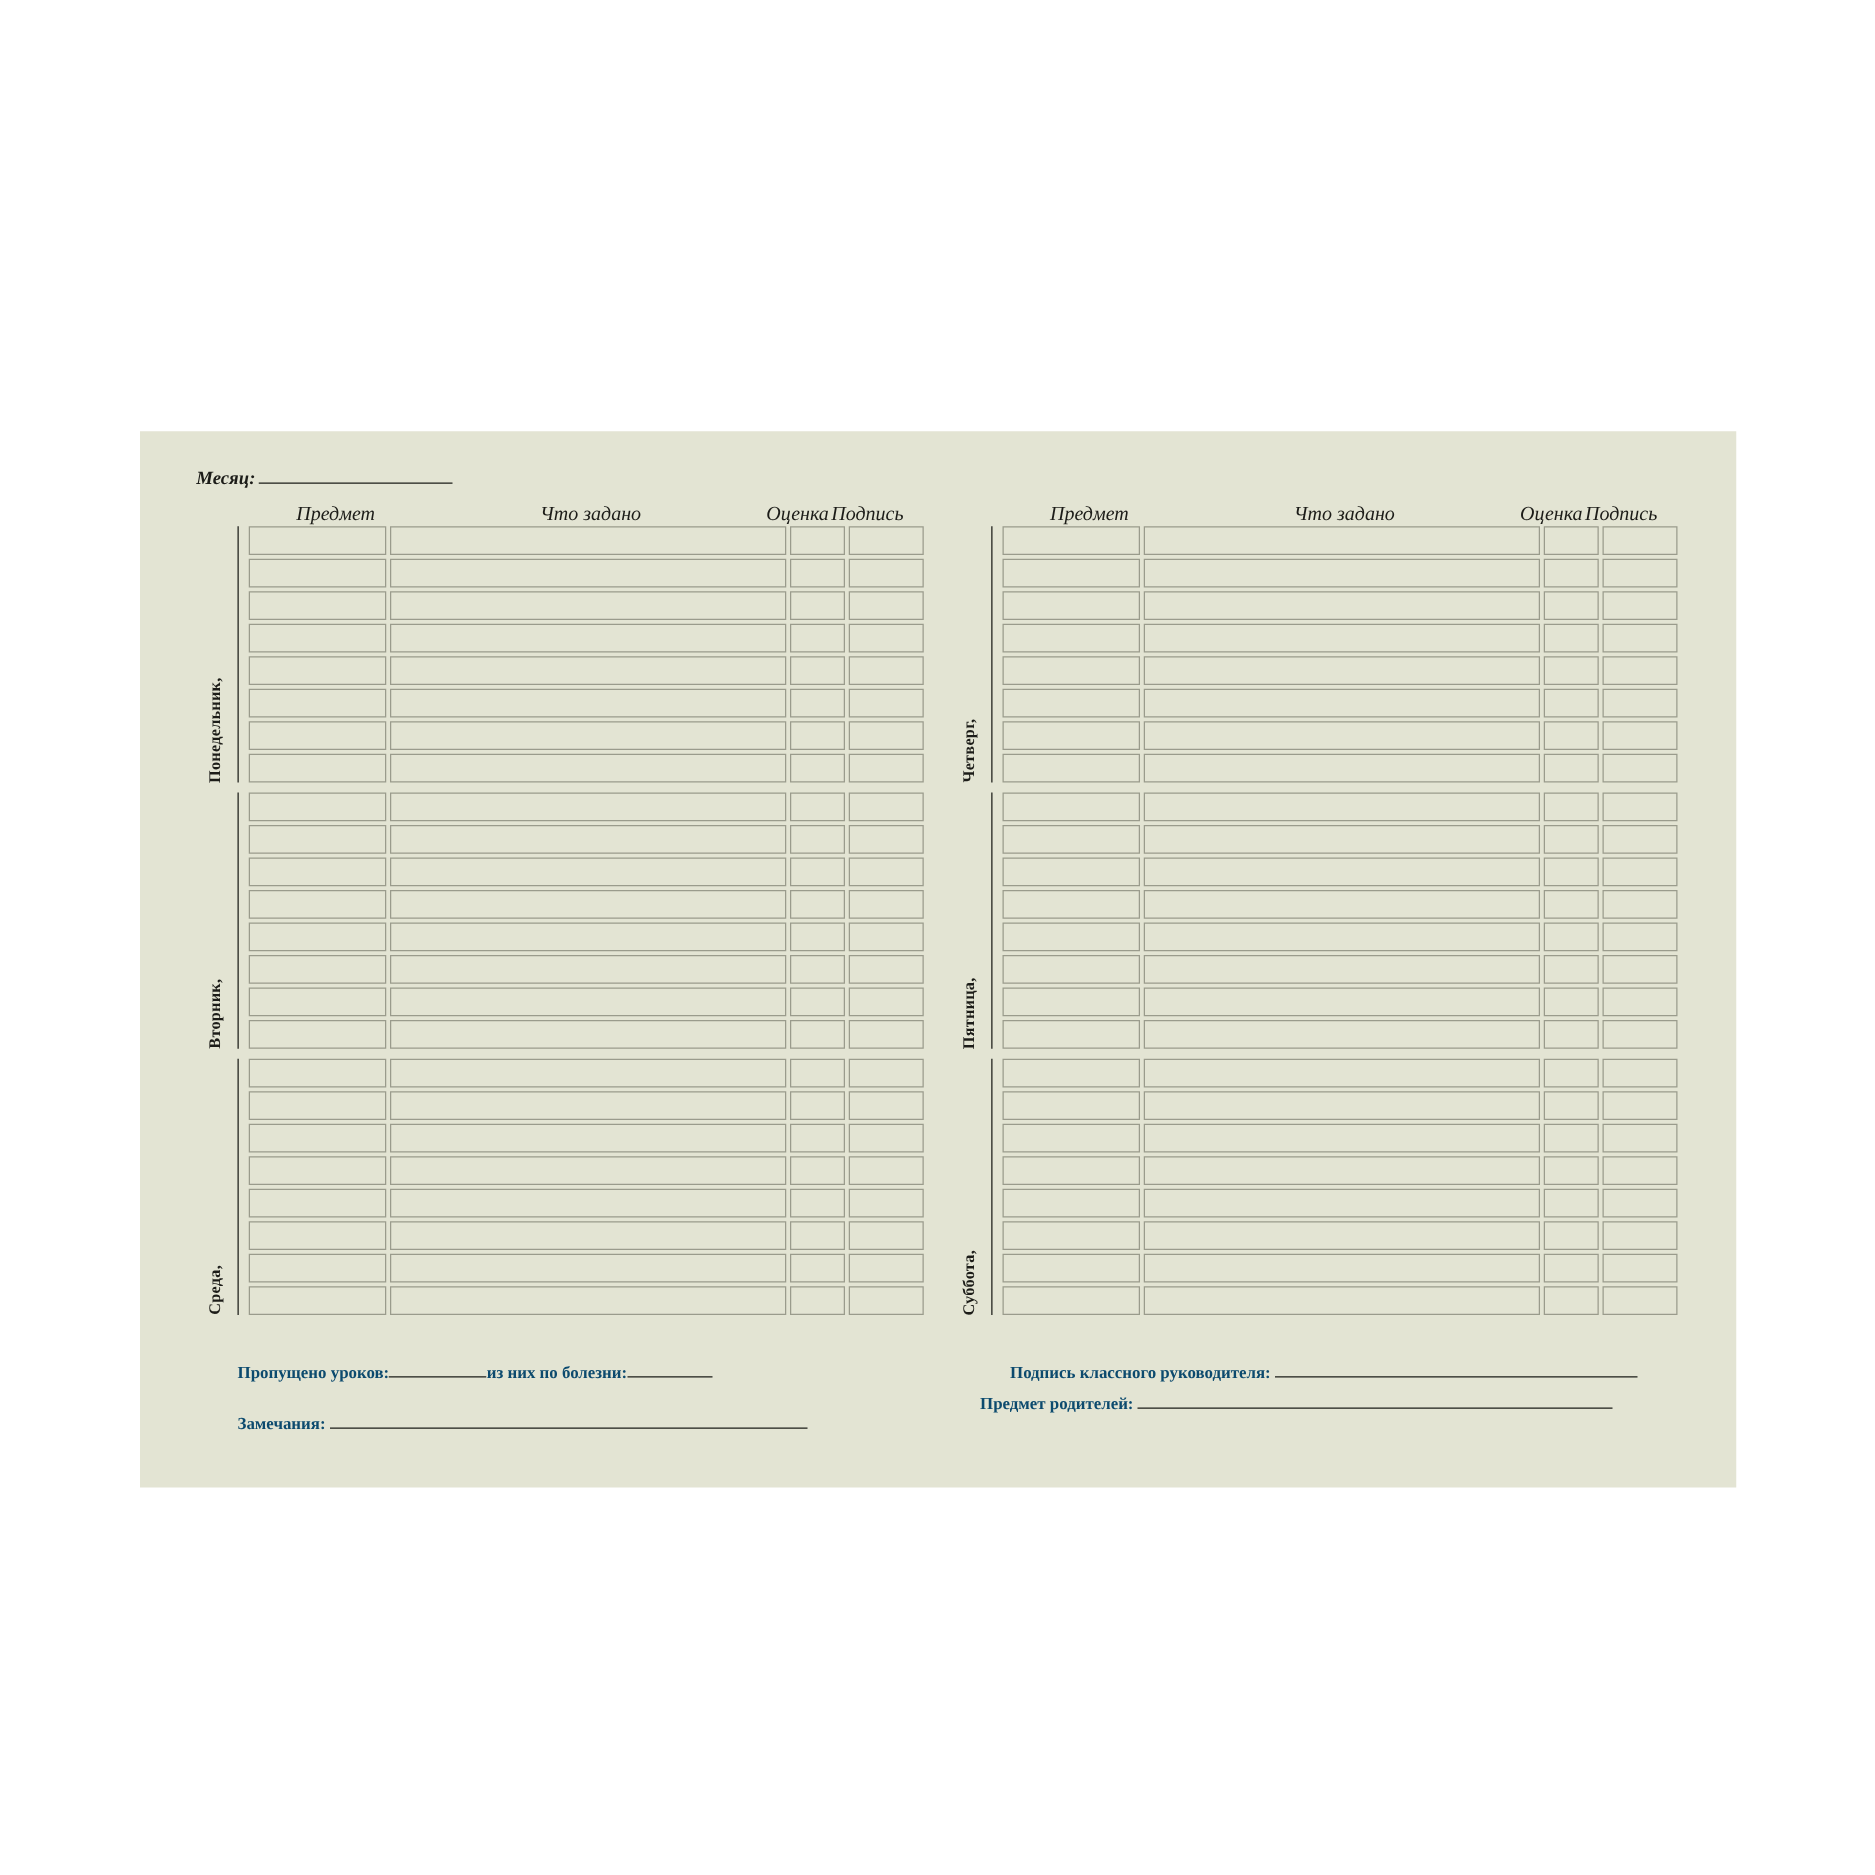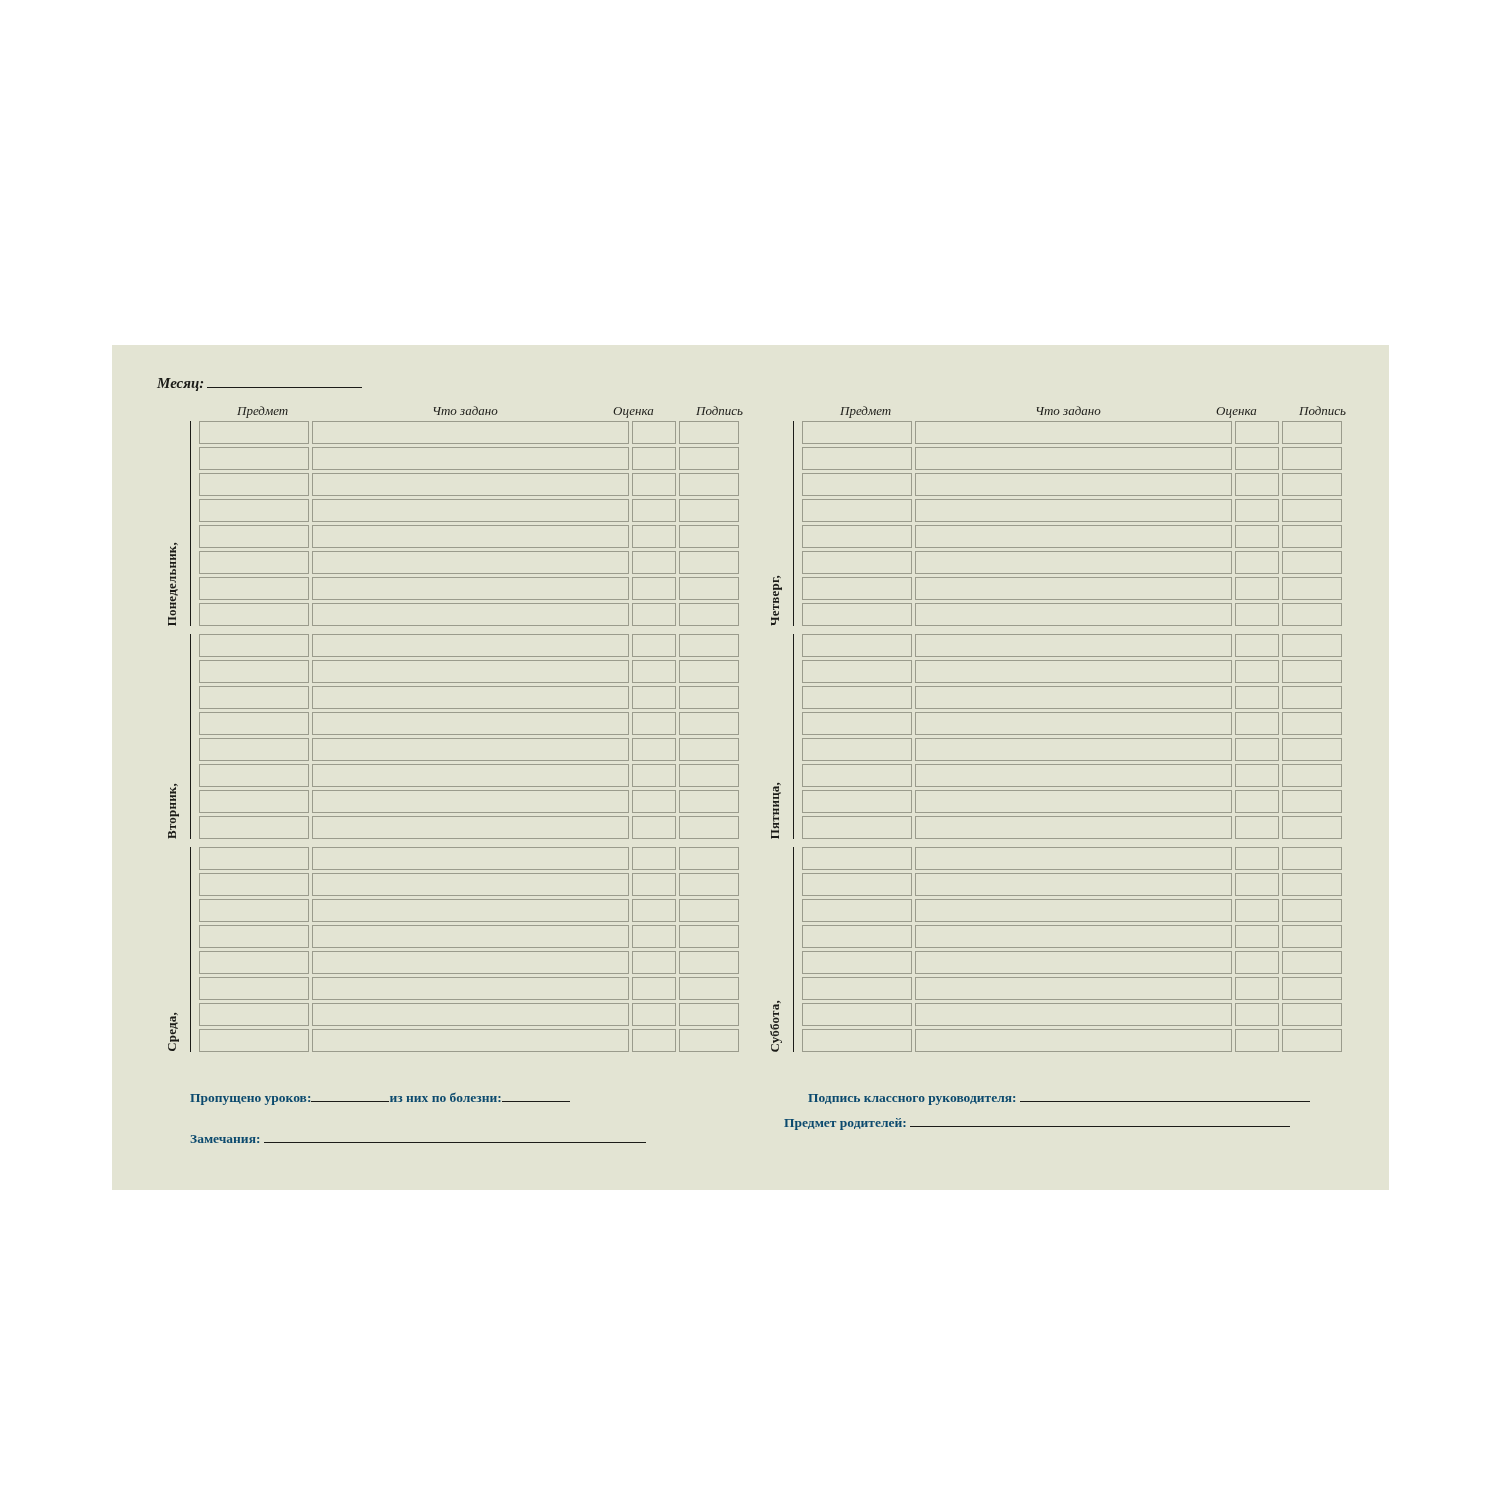--- a/index.html
+++ b/index.html
@@ -48,28 +48,28 @@
     top: 58px;
     width: 610px;
   }
   .col-left  { left: 45px; }
   .col-right { left: 648px; }
 
   .col-head {
     position: relative;
     height: 18px;
     font-style: italic;
-    font-size: 13px;
+    font-size: 16px;
     color: #1c1c18;
   }
   .col-head span { position: absolute; white-space: nowrap; }
   .h-subject { left: 80px; }
   .h-task    { left: 275px; font-style: italic; }
   .h-mark    { left: 456px; }
-  .h-sign    { left: 539px; }
+  .h-sign    { left: 508px; }
 
   
   .day {
     position: relative;
     margin-bottom: 8px;
   }
   .day-label-wrap {
     position: absolute;
     left: 0;
     top: 0;

